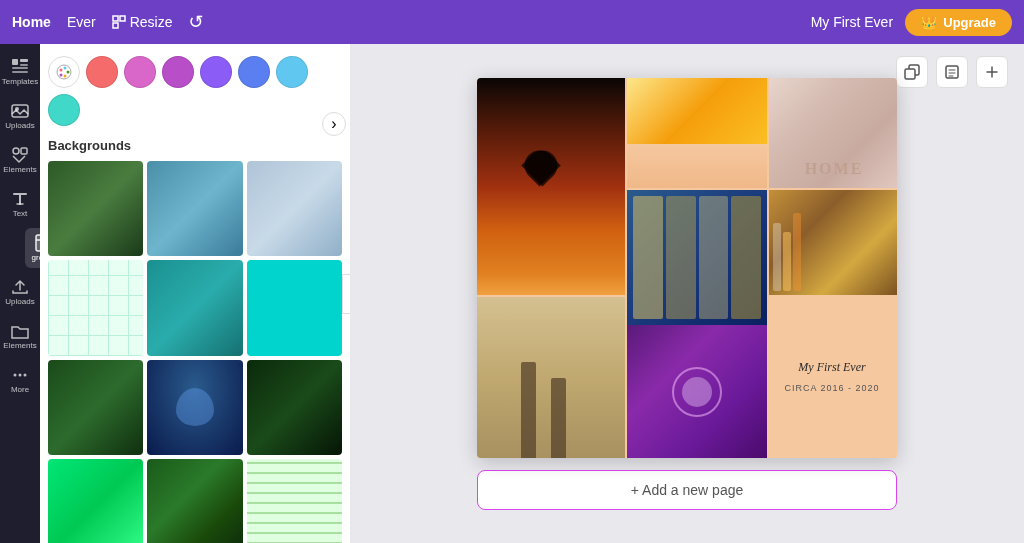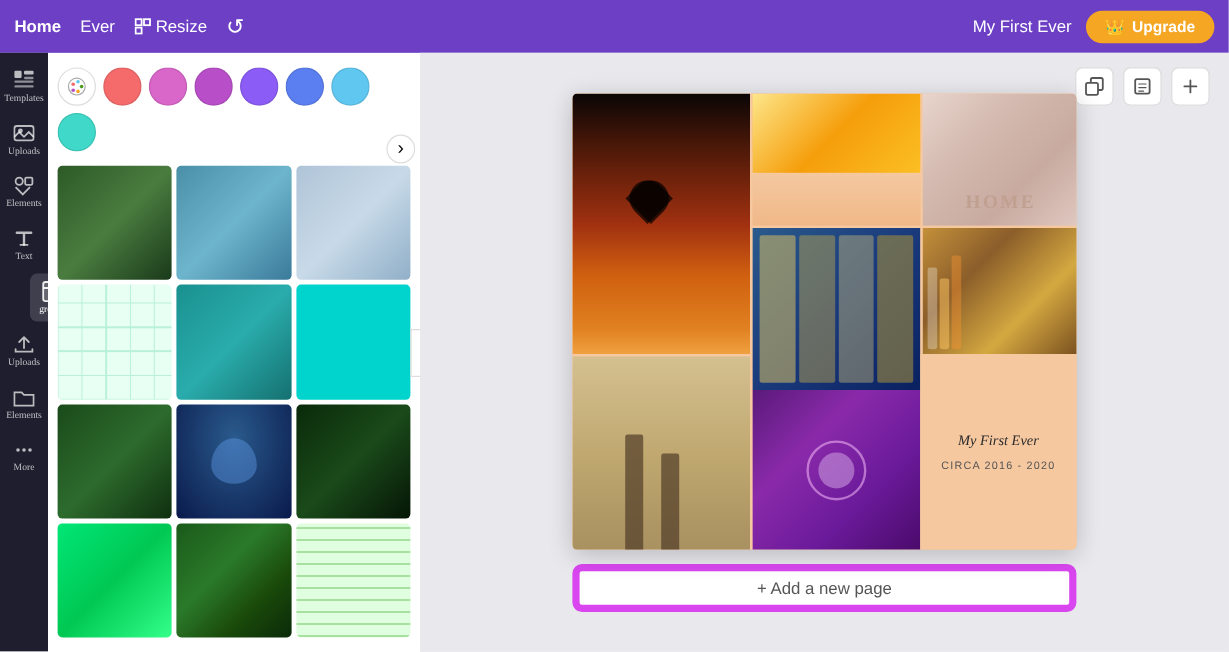--- a/index.html
+++ b/index.html
@@ -21,21 +21,21 @@
 
     
     .main-layout { display: flex; height: calc(543px - 44px); }
 
     
     .icon-bar {
       width: 40px; background: #1e1e2e; display: flex; flex-direction: column; align-items: center; padding: 8px 0; gap: 4px;
     }
     .icon-bar-item {
       display: flex; flex-direction: column; align-items: center; gap: 2px;
-      padding: 6px 4px; border-radius: 6px; cursor: pointer; width: 38px; font-family: Liberation Serif, serif;
+      padding: 6px 4px; border-radius: 6px; cursor: pointer; width: 38px;
     }
     .icon-bar-item.active { background: rgba(255,255,255,0.15); margin-left: 48px; }
     .icon-bar-item svg { width: 18px; height: 18px; }
     .icon-bar-label { color: rgba(255,255,255,0.7); font-size: 8px; text-align: center; line-height: 1; }
     .icon-bar-item.active .icon-bar-label { color: white; }
 
     
     .sidebar-panel {
       width: 310px; background: white; padding: 8px; overflow-y: auto; position: relative;
     }
@@ -95,21 +95,21 @@
     }
 
     
     .vision-board {
       width: 420px; height: 380px; background: #f5c8a0; border-radius: 4px; overflow: hidden;
       position: relative; box-shadow: 0 4px 20px rgba(0,0,0,0.2);
     }
 
     
     .add-page-btn {
-      margin-top: 12px; width: 420px; height: 40px; background: white; border: 6px solid #d946ef; border-radius: 8px;
+      margin-top: 12px; width: 420px; height: 40px; background: white; border: 1px solid #d946ef; border-radius: 8px;
       display: flex; align-items: center; justify-content: center; cursor: pointer; color: #555; font-size: 14px;
     }
 
     
     .sidebar-panel::-webkit-scrollbar { width: 4px; }
     .sidebar-panel::-webkit-scrollbar-thumb { background: #ccc; border-radius: 4px; }
   </style>
 </head>
 <body>
 
@@ -216,20 +216,21 @@
       <div class="color-circle" style="background:#f56b6b;"></div>
       <div class="color-circle" style="background:#d966c9;"></div>
       <div class="color-circle" style="background:#b84fc8;"></div>
       <div class="color-circle" style="background:#8b5cf6;"></div>
       <div class="color-circle" style="background:#5b7ff0;"></div>
       <div class="color-circle" style="background:#60c8f0;"></div>
       <div class="color-circle" style="background:#40d8c8;"></div>
       <div class="sidebar-scroll-arrow">›</div>
     </div>
 
+    <div class="section-title">Backgrounds</div>
 
     <div class="bg-grid">
 
       <div class="bg-thumb bg-green-leaves"></div>
       <div class="bg-thumb bg-water"></div>
       <div class="bg-thumb bg-frost"></div>
 
       <div class="bg-thumb bg-mint-grid"></div>
       <div class="bg-thumb bg-teal-water"></div>
       <div class="bg-thumb bg-cyan-solid"></div>

